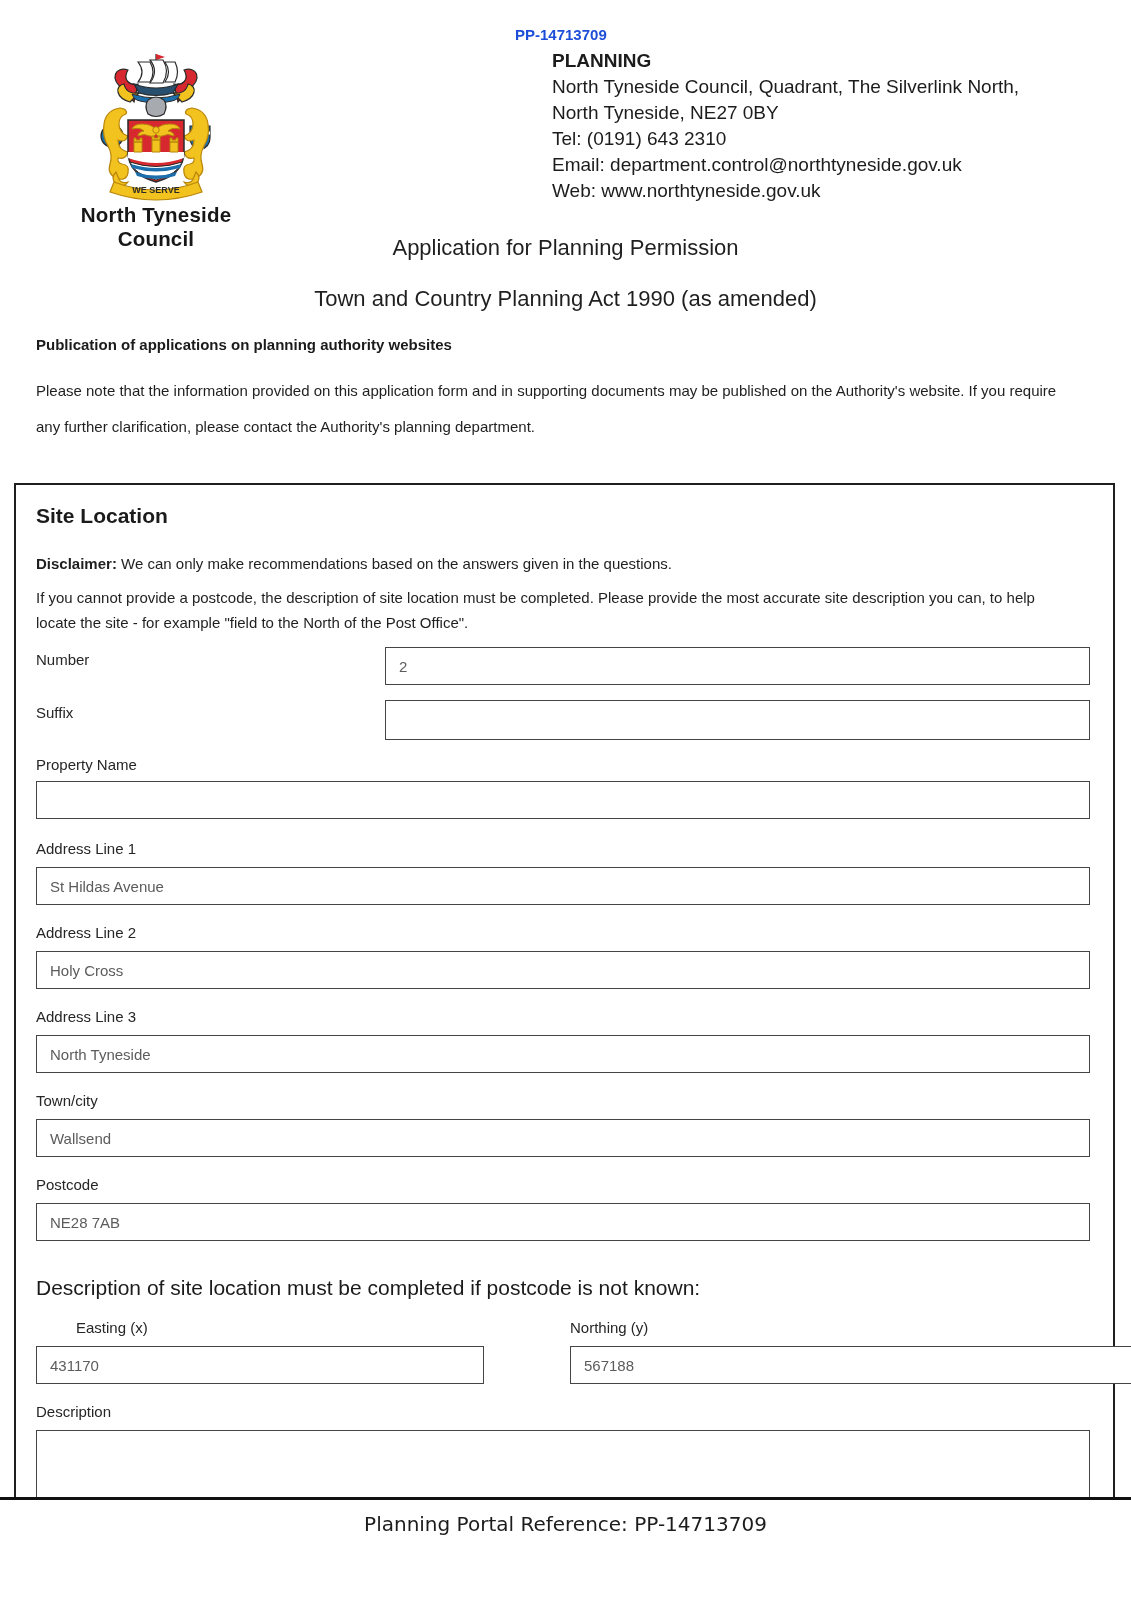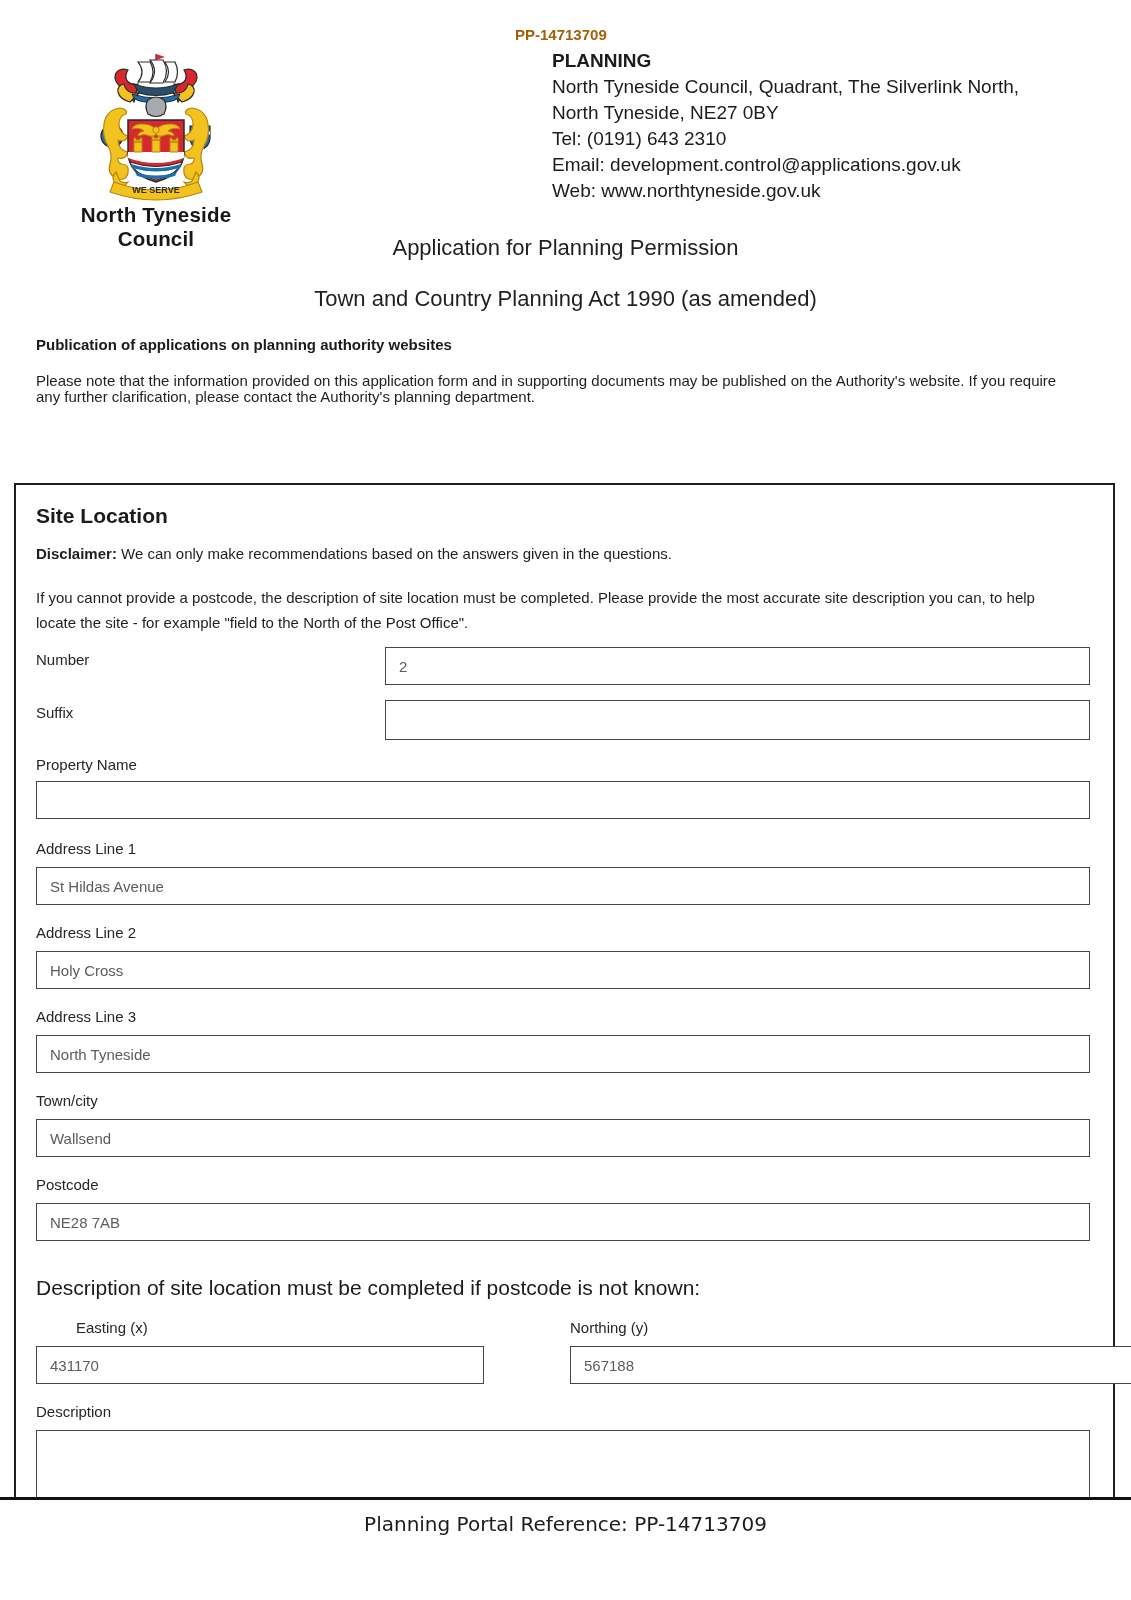--- a/index.html
+++ b/index.html
@@ -7,28 +7,28 @@
     position:relative;
     width:1131px;
     height:1600px;
     background:#ffffff;
     font-family:"Liberation Sans", sans-serif;
     color:#222;
     overflow:hidden;
   }
   .abs{position:absolute;}
   
-  .ref{font-size:15px;font-weight:bold;color:#a16207;}
+  .ref{font-size:15px;font-weight:bold;color:#1d4ed8;}
   .dept{font-size:19px;line-height:26px;color:#1c1c1c;white-space:nowrap;}
   .dept .b{font-weight:bold;}
   .logo-caption{font-size:20.5px;font-weight:bold;color:#171717;letter-spacing:.2px;width:220px;text-align:center;}
   
   .title{width:1131px;text-align:center;font-size:22px;color:#1f1f1f;}
   .pub-head{font-size:15px;font-weight:bold;color:#1b1b1b;}
-  .body-text{font-size:15px;line-height:16px;color:#1f1f1f;}
+  .body-text{font-size:15px;line-height:36px;color:#1f1f1f;}
   
   .section-box{
     left:14px;top:483px;width:1097px;height:1014px;
     border:2px solid #1f1f1f;border-bottom:none;background:#fff;
   }
   .section-title{font-size:21px;font-weight:bold;color:#1b1b1b;}
   .sub-heading{font-size:21px;color:#1b1b1b;}
   .field-label{font-size:15px;color:#262626;}
   .field-input{
     position:absolute;height:38px;background:#fff;
@@ -108,21 +108,21 @@
     </svg>
   </div>
   <div class="abs logo-caption" style="left:46px;top:203px;text-align:center;">North Tyneside Council</div>
 
   <div class="abs ref" style="left:515px;top:26px;">PP-14713709</div>
   <div class="abs dept" style="left:552px;top:48px;">
     <div class="b">PLANNING</div>
     <div>North Tyneside Council, Quadrant, The Silverlink North,</div>
     <div>North Tyneside, NE27 0BY</div>
     <div>Tel: (0191) 643 2310</div>
-    <div>Email: development.control@applications.gov.uk</div>
+    <div>Email: department.control@northtyneside.gov.uk</div>
     <div>Web: www.northtyneside.gov.uk</div>
   </div>
 
   <div class="abs title" style="top:235px;">Application for Planning Permission</div>
   <div class="abs title" style="top:286px;">Town and Country Planning Act 1990 (as amended)</div>
 
   <div class="abs pub-head" style="left:36px;top:336px;">Publication of applications on planning authority websites</div>
   <div class="abs body-text" style="left:36px;top:373px;width:1032px;">Please note that the information provided on this application form and in supporting documents may be published on the Authority's website. If you require any further clarification, please contact the Authority's planning department.</div>
 
   <div class="abs section-box"></div>

